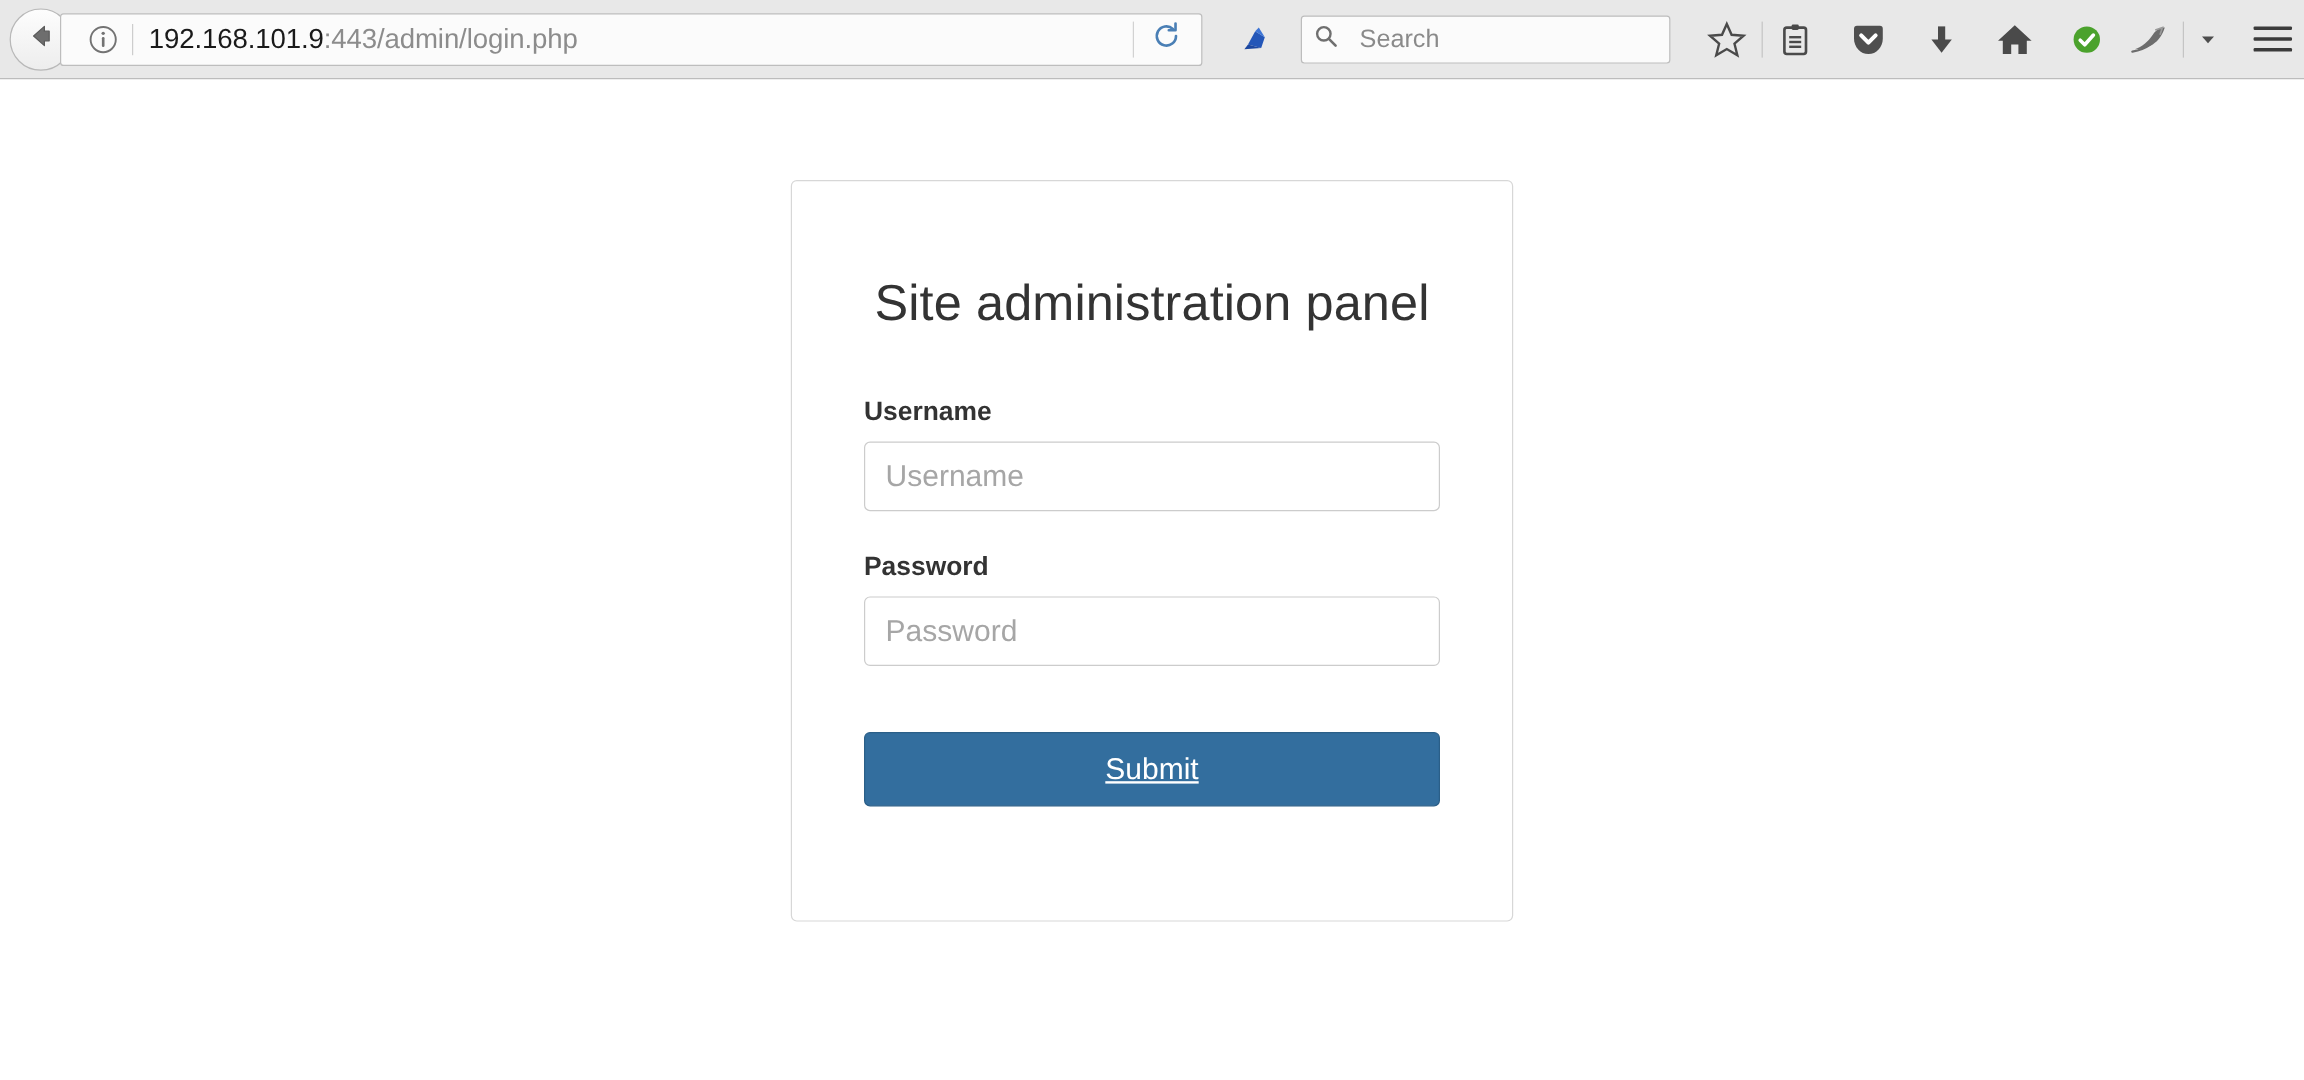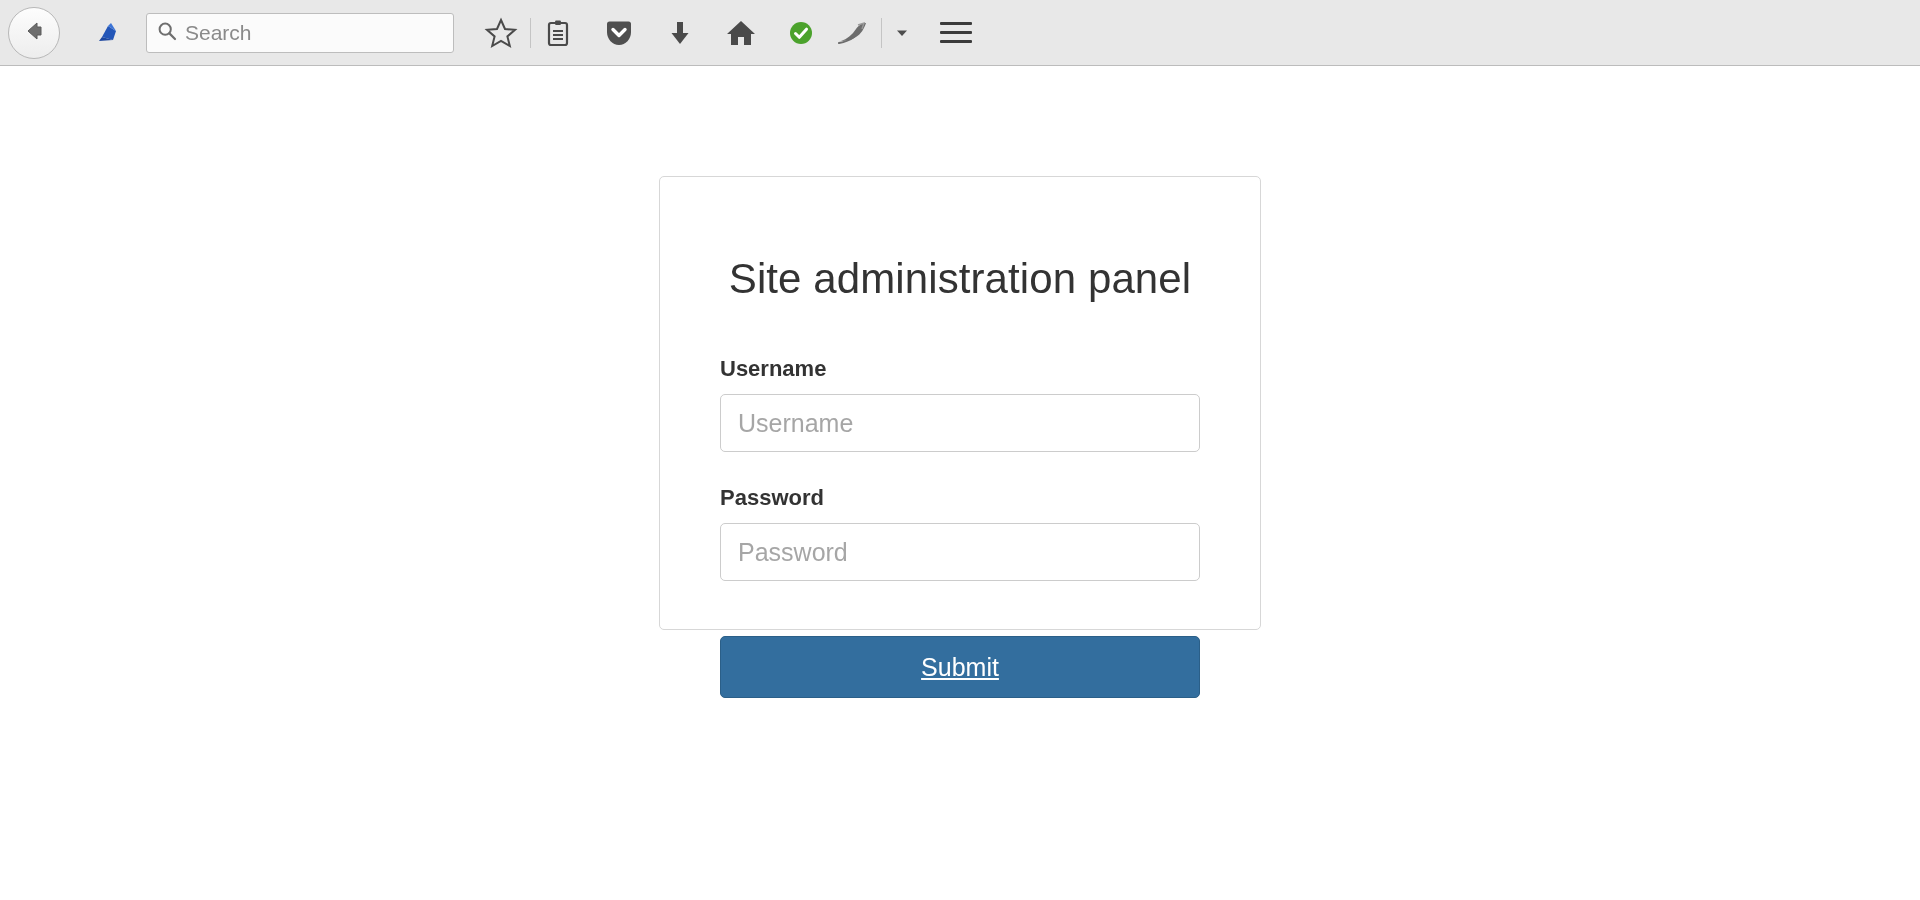--- a/index.html
+++ b/index.html
@@ -84,21 +84,21 @@
   .searchbar {
     flex: 0 0 auto;
     width: 308px;
     height: 40px;
     background: #fbfbfb;
     border: 1px solid #bdbdbd;
     border-radius: 3px;
     display: flex;
     align-items: center;
     padding: 0 10px;
-    gap: 8px;
+    gap: 18px;
     margin-left: 22px;
     text-align: right;
   }
   .search-placeholder {
     font-size: 21px;
     color: #8a8a8a;
   }
   .toolbar-divider {
     width: 1px; height: 30px;
     background: #c4c4c4;
@@ -118,22 +118,22 @@
   #page-content {
     width: 1920px;
     height: 834px;
     background: #ffffff;
     display: flex;
     justify-content: center;
   }
 
   .login-card {
     width: 602px;
-    margin-top: 110px;
-    height: 454px;
+    margin-top: 84px;
+    height: 618px;
     background: #ffffff;
     border: 1px solid #d7d7d7;
     border-radius: 5px;
     padding: 0 60px;
   }
 
   .card-title {
     font-size: 42px;
     font-weight: 400;
     color: #333333;
@@ -192,20 +192,39 @@
 <div id="browser-toolbar">
 
   <div class="back-button">
     <span>
       <svg width="30" height="30" viewBox="0 0 30 30">
         <path d="M18 7 L9 15 L18 23 L18 19 L22 19 L22 11 L18 11 Z" fill="#6e6e6e" stroke="#5a5a5a" stroke-width="1" stroke-linejoin="round"></path>
       </svg>
     </span>
   </div>
 
+  <div class="urlbar">
+    <span class="identity-icon">
+      <svg width="26" height="26" viewBox="0 0 26 26">
+        <circle cx="13" cy="13" r="10.5" fill="none" stroke="#737373" stroke-width="1.6"></circle>
+        <circle cx="13" cy="7.8" r="1.4" fill="#737373"></circle>
+        <rect x="11.9" y="10.8" width="2.2" height="8.4" rx="1" fill="#737373"></rect>
+      </svg>
+    </span>
+    <span class="url-separator"></span>
+    <span class="url-text"><span class="url-host">192.168.101.9</span><span class="url-rest">:443/admin/login.php</span></span>
+    <span class="reload-wrap">
+      <span>
+        <svg width="26" height="26" viewBox="0 0 26 26">
+          <path d="M21 13 a8 8 0 1 1 -2.6 -5.9" fill="none" stroke="#4a7fb5" stroke-width="2.2" stroke-linecap="round"></path>
+          <path d="M20.6 2.6 L20.6 8.2 L15 8.2" fill="none" stroke="#4a7fb5" stroke-width="2.2" stroke-linecap="round" stroke-linejoin="round"></path>
+        </svg>
+      </span>
+    </span>
+  </div>
 
   <div class="gap-lg"></div>
 
   <div class="chrome-icon">
     <svg width="30" height="30" viewBox="0 0 30 30">
       <path d="M8 19 L14 8 L22 13 L19 22 Z" fill="#2356b8"></path>
       <path d="M14 8 L17 5 L22 13 Z" fill="#3c74d6"></path>
       <path d="M8 19 L5 23 L19 22 Z" fill="#1c47a0"></path>
     </svg>
   </div>

